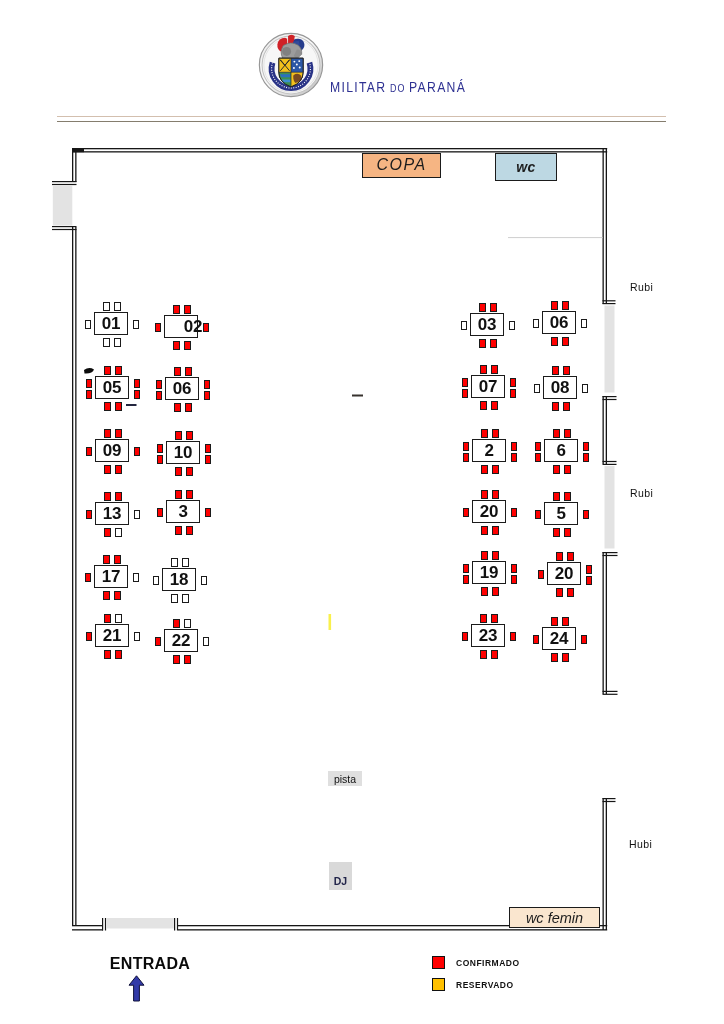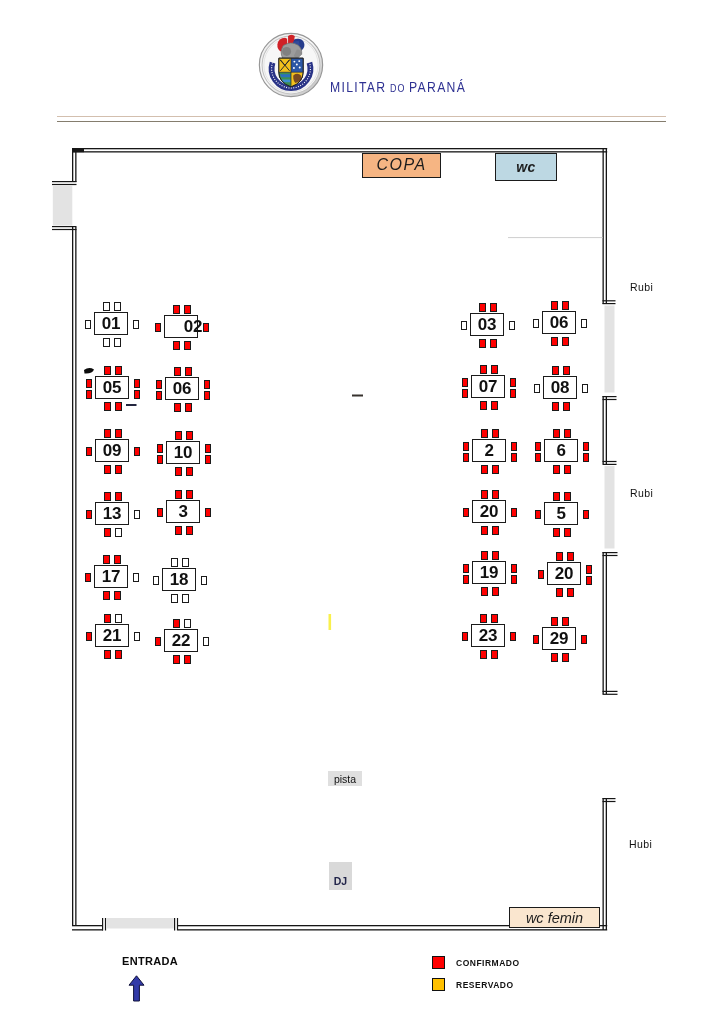--- a/index.html
+++ b/index.html
@@ -37,21 +37,21 @@
   
   .table { position:absolute; width:34px; height:23px; background:#ffffff; border:1.8px solid #1b1b1b;
            display:flex; align-items:center; justify-content:center; }
   .table .num { font-size:17px; font-weight:bold; color:#111111; letter-spacing:-0.3px; }
   .seat { position:absolute; border:1.4px solid #1b1b1b; }
   .seat.h { width:6.8px; height:9px; }
   .seat.v { width:6.5px; height:8.8px; }
 
   
   #entrada-label { position:absolute; left:100px; top:955px; width:100px; text-align:center;
-                   font-size:11px; font-weight:bold; color:#0a0a0a; letter-spacing:0.3px; }
+                   font-size:16px; font-weight:bold; color:#0a0a0a; letter-spacing:0.3px; }
   #entrada-arrow { position:absolute; left:128px; top:975px; width:17px; height:27px; }
   .legend-row { position:absolute; left:432px; height:13px; }
   #legend-row-1 { top:956px; }
   #legend-row-2 { top:978px; }
   .legend-swatch { position:absolute; left:0; top:0; width:12.5px; height:12.5px; border:1.4px solid #111; }
   .legend-label { position:absolute; left:24px; top:2px; font-size:8.5px; font-weight:bold; color:#111; letter-spacing:0.5px; white-space:nowrap; }
 </style>
 </head>
 <body>
 
@@ -413,21 +413,21 @@
       <div class="table" style="left: 471px; top: 624px;">
         <span class="num">23</span>
         <div class="seat h" style="left: 8px; top: -11px; background: rgb(255, 0, 0);"></div>
         <div class="seat h" style="left: 19.2px; top: -11px; background: rgb(255, 0, 0);"></div>
         <div class="seat h" style="left: 8px; top: 25.2px; background: rgb(255, 0, 0);"></div>
         <div class="seat h" style="left: 19.2px; top: 25.2px; background: rgb(255, 0, 0);"></div>
         <div class="seat v" style="left: -10.3px; top: 7.2px; background: rgb(255, 0, 0);"></div>
         <div class="seat v" style="left: 37.8px; top: 7.2px; background: rgb(255, 0, 0);"></div>
       </div>
       <div class="table" style="left: 542px; top: 627px;">
-        <span class="num">29</span>
+        <span class="num">24</span>
         <div class="seat h" style="left: 8px; top: -11px; background: rgb(255, 0, 0);"></div>
         <div class="seat h" style="left: 19.2px; top: -11px; background: rgb(255, 0, 0);"></div>
         <div class="seat h" style="left: 8px; top: 25.2px; background: rgb(255, 0, 0);"></div>
         <div class="seat h" style="left: 19.2px; top: 25.2px; background: rgb(255, 0, 0);"></div>
         <div class="seat v" style="left: -10.3px; top: 7.2px; background: rgb(255, 0, 0);"></div>
         <div class="seat v" style="left: 37.8px; top: 7.2px; background: rgb(255, 0, 0);"></div>
       </div>
     </div>
 
   <div id="entrada-label">ENTRADA</div>

